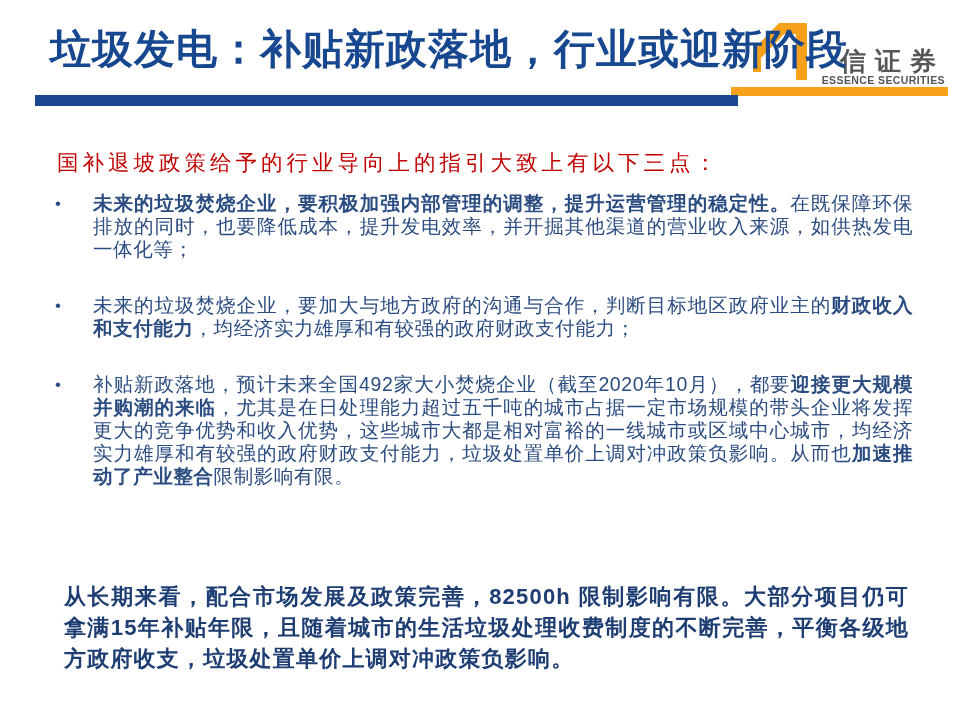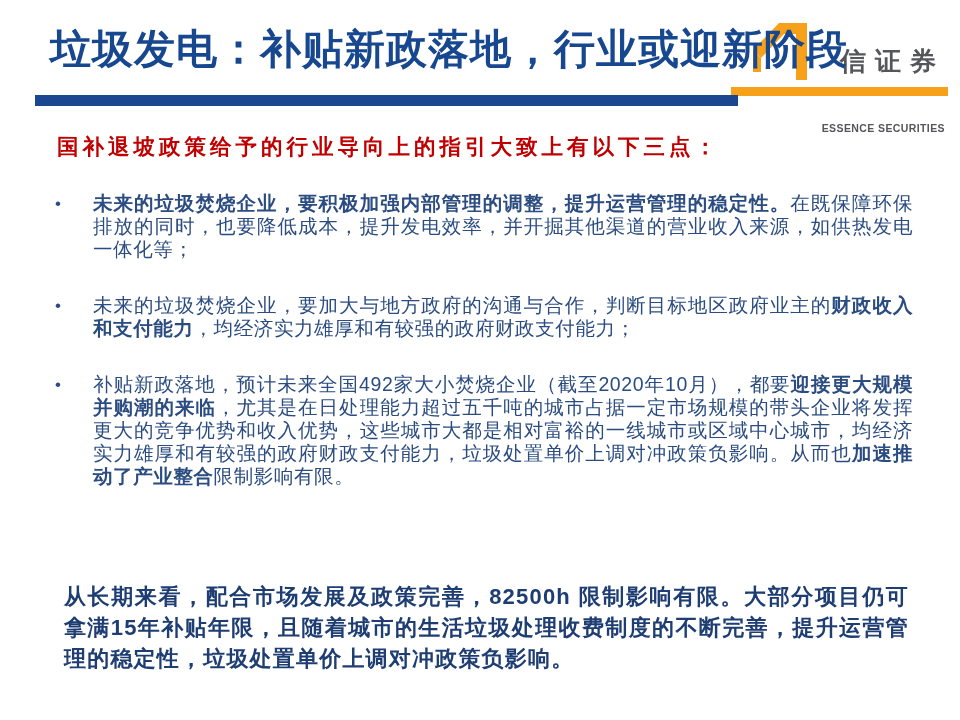--- a/index.html
+++ b/index.html
@@ -47,30 +47,28 @@
     letter-spacing:9px;
     color:var(--logo_gray);
     white-space:nowrap;
   }
   .logo-en{
     position:absolute;right:3px;top:58px;
     font-size:10.5px;font-weight:bold;
     letter-spacing:0.4px;
     color:var(--logo_gray);
     white-space:nowrap;
-    margin-top:48px;
   }
   
   .intro{
-    position:absolute;left:57px;top:132px;
+    position:absolute;left:57px;top:148px;
     font-size:21.5px;
     letter-spacing:4px;
     color:var(--intro_red);
     white-space:nowrap;
-    font-weight:bold;
   }
   .bullets{
     position:absolute;left:55px;top:192px;
     width:858px;
   }
   .bullet{
     display:flex;
     align-items:flex-start;
   }
   .bullet + .bullet{margin-top:33px;}
@@ -130,15 +128,15 @@
     <div class="bullet">
       <div class="bullet-dot">•</div>
       <div class="bullet-text"><span>未来的垃圾焚烧企业，要加大与地方政府的沟通与合作，判断目标地区政府业主的</span><span class="bold">财政收入和支付能力</span><span>，均经济实力雄厚和有较强的政府财政支付能力；</span></div>
     </div>
     <div class="bullet">
       <div class="bullet-dot">•</div>
       <div class="bullet-text"><span>补贴新政落地，预计未来全国492家大小焚烧企业（截至2020年10月），都要</span><span class="bold">迎接更大规模并购潮的来临</span><span>，尤其是在日处理能力超过五千吨的城市占据一定市场规模的带头企业将发挥更大的竞争优势和收入优势，这些城市大都是相对富裕的一线城市或区域中心城市，均经济实力雄厚和有较强的政府财政支付能力，垃圾处置单价上调对冲政策负影响。从而也</span><span class="bold">加速推动了产业整合</span><span>限制影响有限。</span></div>
     </div>
   </div>
 
-  <div class="footer-para">从长期来看，配合市场发展及政策完善，82500h 限制影响有限。大部分项目仍可拿满15年补贴年限，且随着城市的生活垃圾处理收费制度的不断完善，提升运营管理的稳定性，垃圾处置单价上调对冲政策负影响。</div>
+  <div class="footer-para">从长期来看，配合市场发展及政策完善，82500h 限制影响有限。大部分项目仍可拿满15年补贴年限，且随着城市的生活垃圾处理收费制度的不断完善，平衡各级地方政府收支，垃圾处置单价上调对冲政策负影响。</div>
 
 </div>
 
 </body></html>

